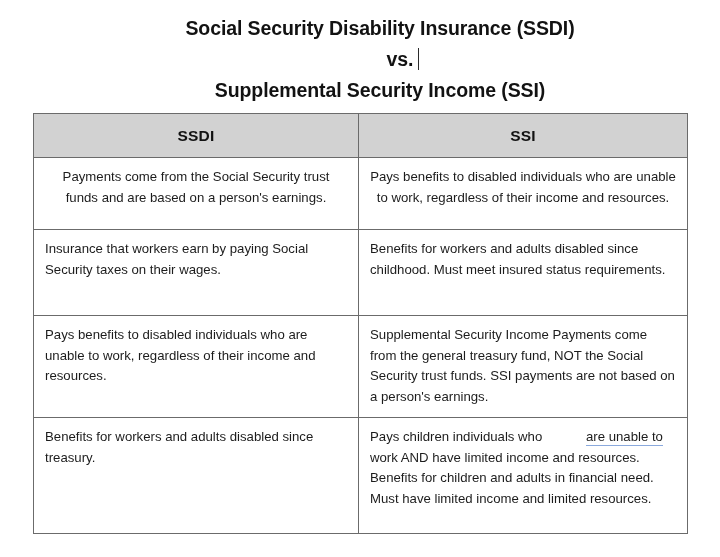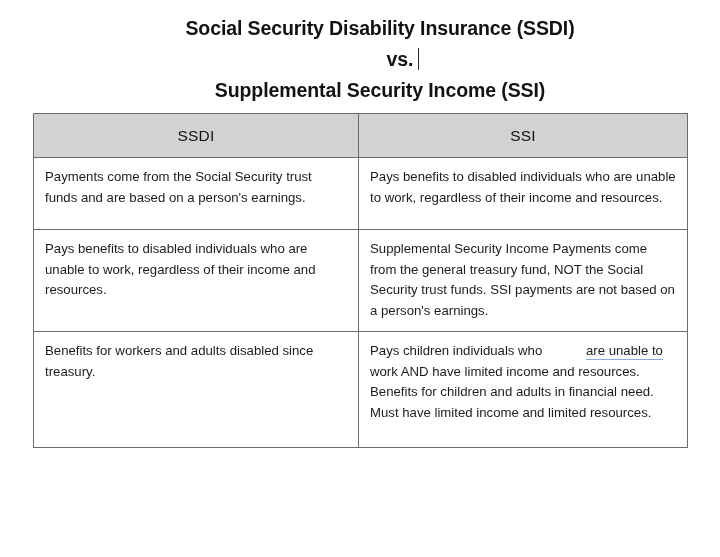--- a/index.html
+++ b/index.html
@@ -72,35 +72,35 @@
   table.cmp td {
     border: 1px solid #6b6b6b;
     vertical-align: top;
     background: #ffffff;
   }
   table.cmp thead th {
     background: #d2d2d2;
     text-align: center;
     vertical-align: middle;
     font-size: 15.5px;
-    font-weight: normal;
+    font-weight: bold;
     color: #111111;
     height: 43px;
     padding: 0;
     letter-spacing: 0.2px;
     margin-top: 36px;
   }
   table.cmp tbody td {
     font-size: 13.2px;
     line-height: 20.5px;
     padding: 9px 11px 10px 11px;
     color: #1c1c1c;
   }
 
-  .row-1 td { height: 52px; }
+  .row-1 td { height: 52px; text-align: center; }
   .row-2 td { height: 66px; }
   .row-3 td { height: 73px; }
   .row-4 td { height: 96px; }
 
   .cell-text { margin: 0; }
 
   
   .sugg {
     border-bottom: 1.4px solid #8aa9dd;
     padding-bottom: 1px;
@@ -136,20 +136,28 @@
       </thead>
       <tbody>
         <tr class="row-1">
           <td>
             <p class="cell-text">Payments come from the Social Security trust funds and are based on a person's earnings.</p>
           </td>
           <td>
             <p class="cell-text">Pays benefits to disabled individuals who are unable to work, regardless of their income and resources.</p>
           </td>
         </tr>
+        <tr class="row-2">
+          <td>
+            <p class="cell-text">Insurance that workers earn by paying Social Security taxes on their wages.</p>
+          </td>
+          <td>
+            <p class="cell-text">Benefits for workers and adults disabled since childhood. Must meet insured status requirements.</p>
+          </td>
+        </tr>
         <tr class="row-3">
           <td>
             <p class="cell-text">Pays benefits to disabled individuals who are unable to work, regardless of their income and resources.</p>
           </td>
           <td>
             <p class="cell-text">Supplemental Security Income Payments come from the general treasury fund, NOT the Social Security trust funds. SSI payments are not based on a person's earnings.</p>
           </td>
         </tr>
         <tr class="row-4">
           <td>

